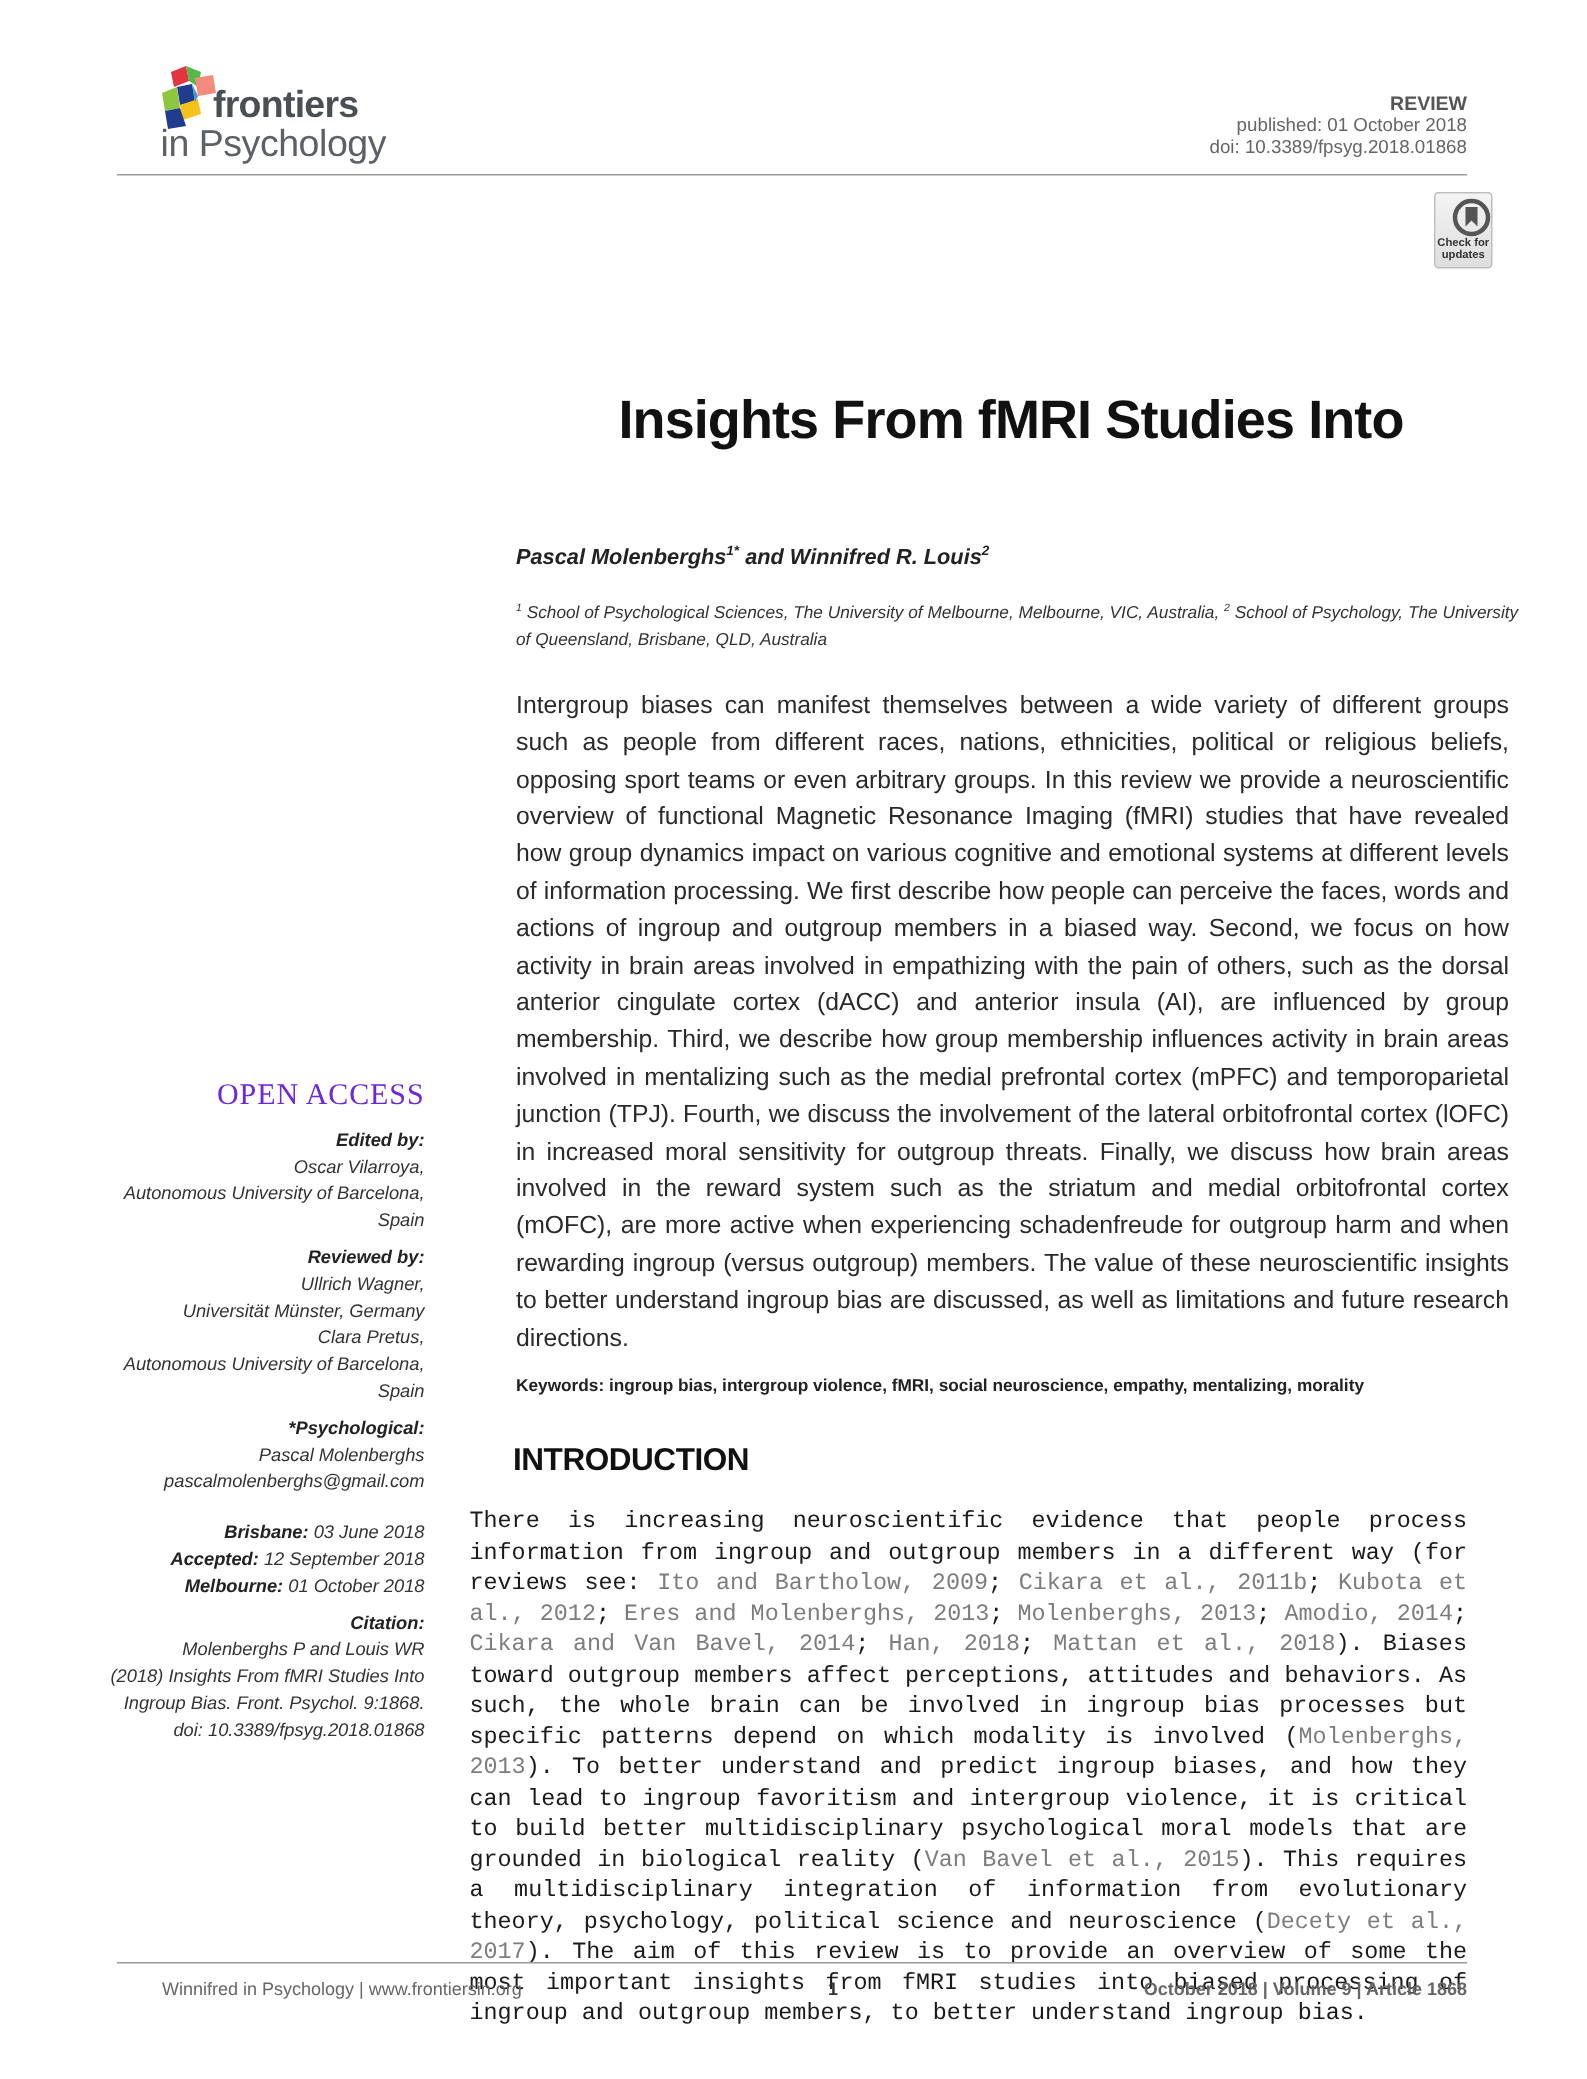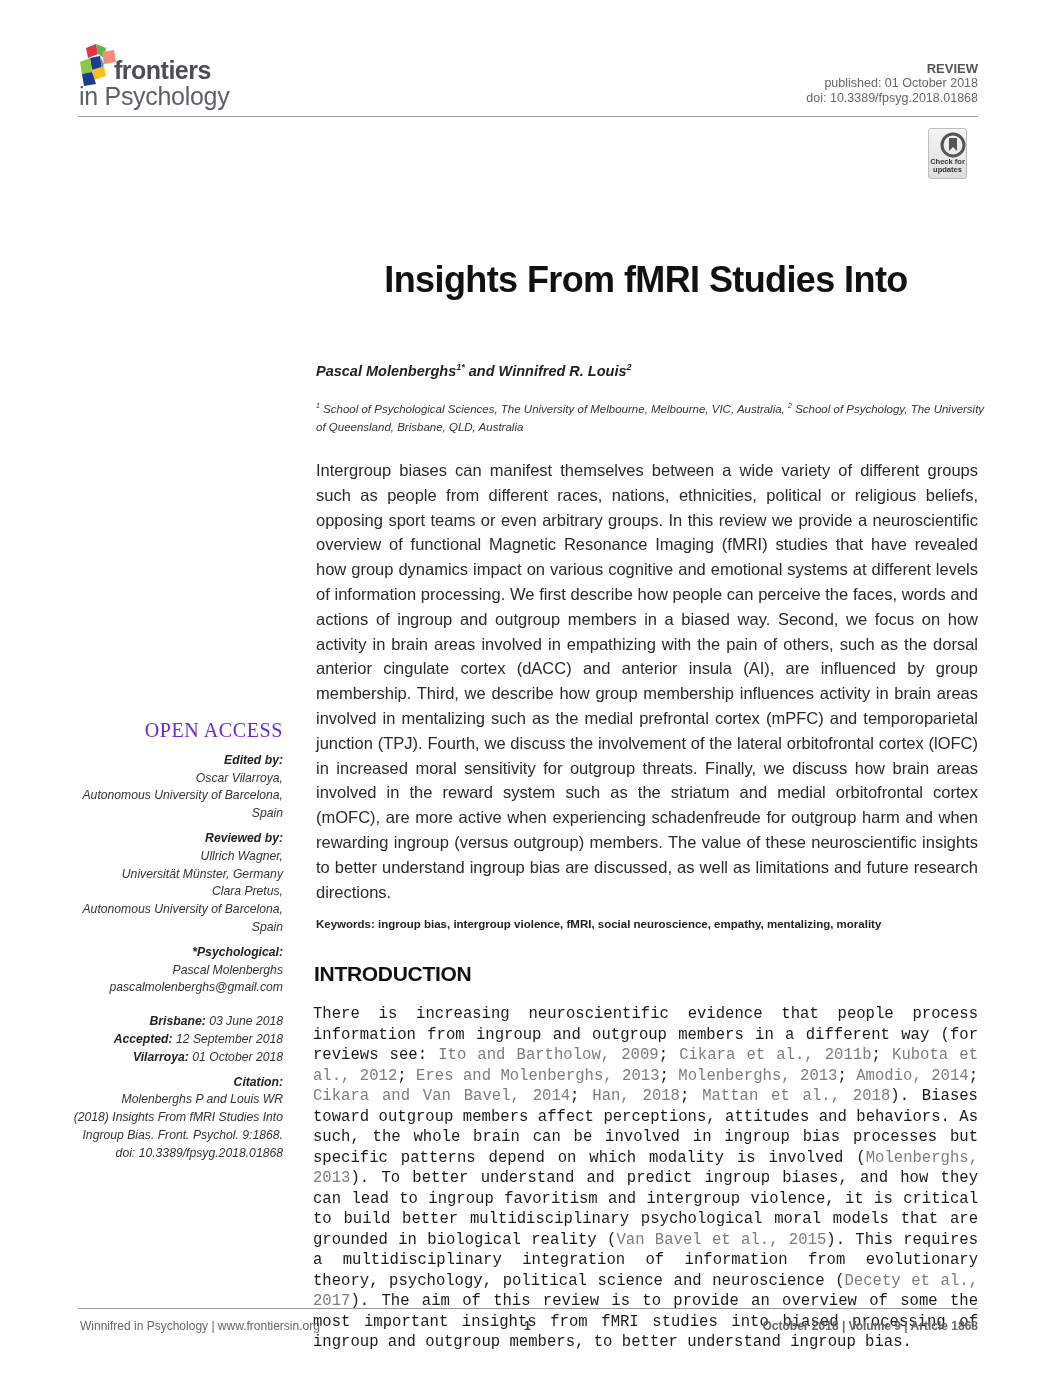--- a/index.html
+++ b/index.html
@@ -1,18 +1,18 @@
 <!DOCTYPE html>
 <html><head>
 <meta charset="utf-8">
 <style>
   html, body { margin: 0; padding: 0; background: #ffffff; }
   body { width: 1058px; height: 1386px; position: relative; overflow: hidden; color: #1a1a1a; }
   .abs { position: absolute; }
-  .sans { font-family: "Liberation Sans", "DejaVu Sans", sans-serif; }
+  .sans { font-family: "Liberation Sans", "DejaVu Sans", sans-serif; margin-left: 28px; }
   .serif { font-family: Liberation Mono, monospace; }
 
   
   #logo { left: 78px; top: 44px; width: 200px; height: 66px; }
   #logo .mark { position: absolute; left: 0; top: 0; width: 40px; height: 42px; }
   #logo .brand { position: absolute; left: 36px; top: 12px; font-size: 25px; font-weight: bold; color: #4a4f55; letter-spacing: -0.5px; }
   #logo .journal { position: absolute; left: 1px; top: 38px; font-size: 25px; color: #5c6167; letter-spacing: -0.3px; white-space: nowrap; }
   #hdr-rule { left: 78px; top: 116px; width: 900px; height: 1px; background: #9a9a9a; }
   #meta { right: 80px; top: 61px; text-align: right; font-size: 12.5px; color: #666; line-height: 15px; }
   #meta .type { font-weight: bold; color: #555; font-size: 13px; }
@@ -135,21 +135,21 @@
   <div class="grp" style="margin-bottom:16px;">
     <div class="h">*Psychological:</div>
     <div class="v">Pascal Molenberghs</div>
     <div class="v">pascalmolenberghs@gmail.com</div>
   </div>
 
 
   <div class="grp kv">
     <div class="v"><b>Brisbane:</b> <span>03 June 2018</span></div>
     <div class="v"><b>Accepted:</b> <span>12 September 2018</span></div>
-    <div class="v"><b>Vilarroya:</b> <span>01 October 2018</span></div>
+    <div class="v"><b>Melbourne:</b> <span>01 October 2018</span></div>
   </div>
 
   <div class="grp">
     <div class="h">Citation:</div>
     <div class="v">Molenberghs P and Louis WR</div>
     <div class="v">(2018) Insights From fMRI Studies Into</div>
     <div class="v">Ingroup Bias. Front. Psychol. 9:1868.</div>
     <div class="v">doi: 10.3389/fpsyg.2018.01868</div>
   </div>
 </div>

